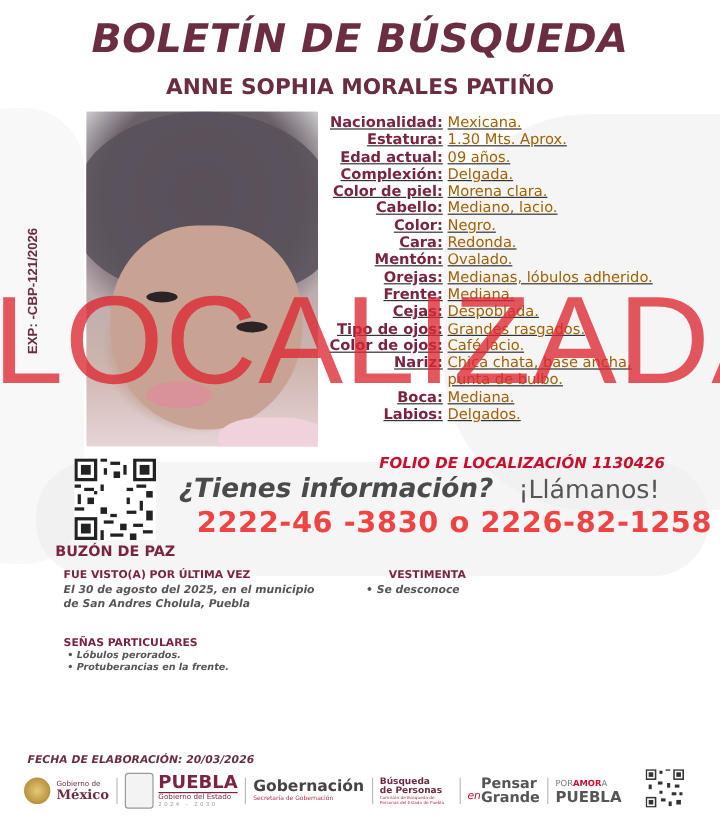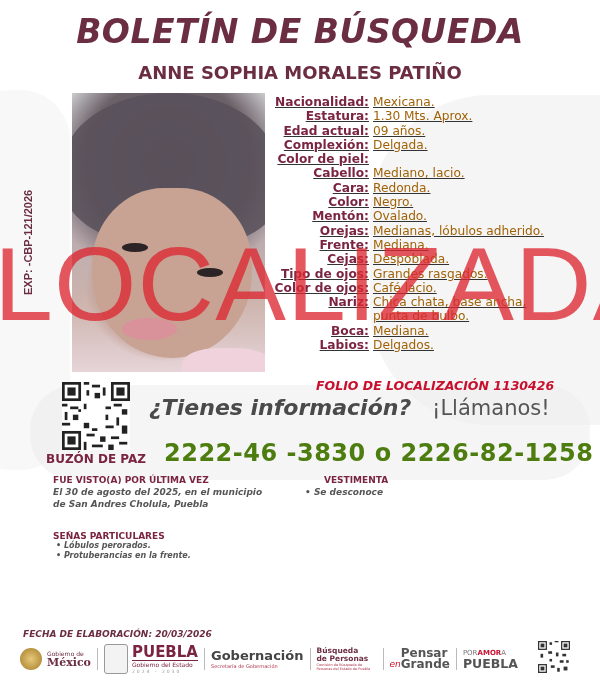--- a/index.html
+++ b/index.html
@@ -64,21 +64,21 @@
     transform: scaleX(1.02);
   }
 
   .qr-box { position: absolute; left: 62px; top: 382px; width: 68px; height: 68px; }
   .qr-box svg { width: 68px; height: 68px; }
   .buzon { position: absolute; left: 46px; top: 452px; font-size: 12px; font-weight: bold; color: #7a2442; font-family: "DejaVu Sans", sans-serif; }
 
   .folio { position: absolute; left: 316px; top: 378px; font-size: 12.5px; font-weight: bold; font-style: italic; color: #c8102e; }
   .info-q { position: absolute; left: 149px; top: 395px; font-size: 22px; font-style: italic; font-weight: bold; color: #4a4a4a; }
   .info-call { position: absolute; left: 432px; top: 396px; font-size: 21px; color: #555; }
-  .phones { position: absolute; left: 164px; top: 439px; font-size: 24px; font-weight: bold; color: #4d7c0f; letter-spacing: 0.5px; }
+  .phones { position: absolute; left: 164px; top: 421px; font-size: 24px; font-weight: bold; color: #ef4444; letter-spacing: 0.5px; }
 
   .sec-head { position: absolute; font-size: 9px; font-weight: bold; color: #7a2442; }
   .sec-text { position: absolute; font-size: 9px; font-weight: bold; font-style: italic; color: #555; line-height: 12px; }
   .bullets { list-style: none; }
   .bullets li::before { content: "• "; }
 
   .fecha { position: absolute; left: 23px; top: 629px; font-size: 9px; font-weight: bold; font-style: italic; color: #6b2d42; }
 
   .footer { position: absolute; left: 20px; top: 641px; width: 565px; height: 36px; display: flex; align-items: center; }
   .logo { display: flex; align-items: center; height: 36px; }
@@ -136,32 +136,33 @@
   <div class="spec-row">
       <span class="spec-label">Edad actual:</span>
       <span class="spec-value">09 años.</span>
     </div>
   <div class="spec-row">
       <span class="spec-label">Complexión:</span>
       <span class="spec-value">Delgada.</span>
     </div>
   <div class="spec-row">
       <span class="spec-label">Color de piel:</span>
+      <span class="spec-value">Morena clara.</span>
     </div>
   <div class="spec-row">
       <span class="spec-label">Cabello:</span>
       <span class="spec-value">Mediano, lacio.</span>
     </div>
   <div class="spec-row">
+      <span class="spec-label">Color:</span>
+      <span class="spec-value">Negro.</span>
+    </div>
+  <div class="spec-row">
       <span class="spec-label">Cara:</span>
       <span class="spec-value">Redonda.</span>
-    </div>
-  <div class="spec-row">
-      <span class="spec-label">Color:</span>
-      <span class="spec-value">Negro.</span>
     </div>
   <div class="spec-row">
       <span class="spec-label">Mentón:</span>
       <span class="spec-value">Ovalado.</span>
     </div>
   <div class="spec-row">
       <span class="spec-label">Orejas:</span>
       <span class="spec-value">Medianas, lóbulos adherido.</span>
     </div>
   <div class="spec-row">

